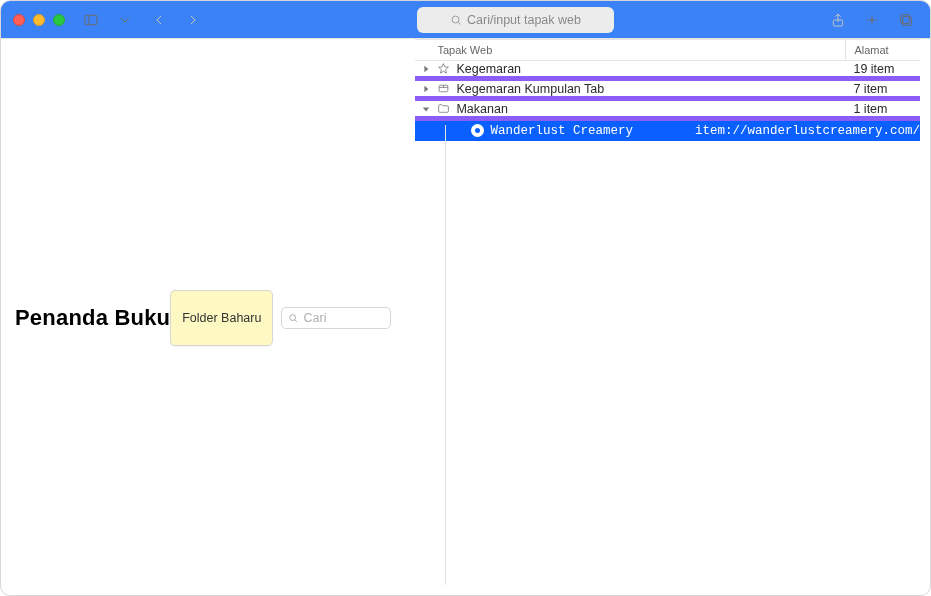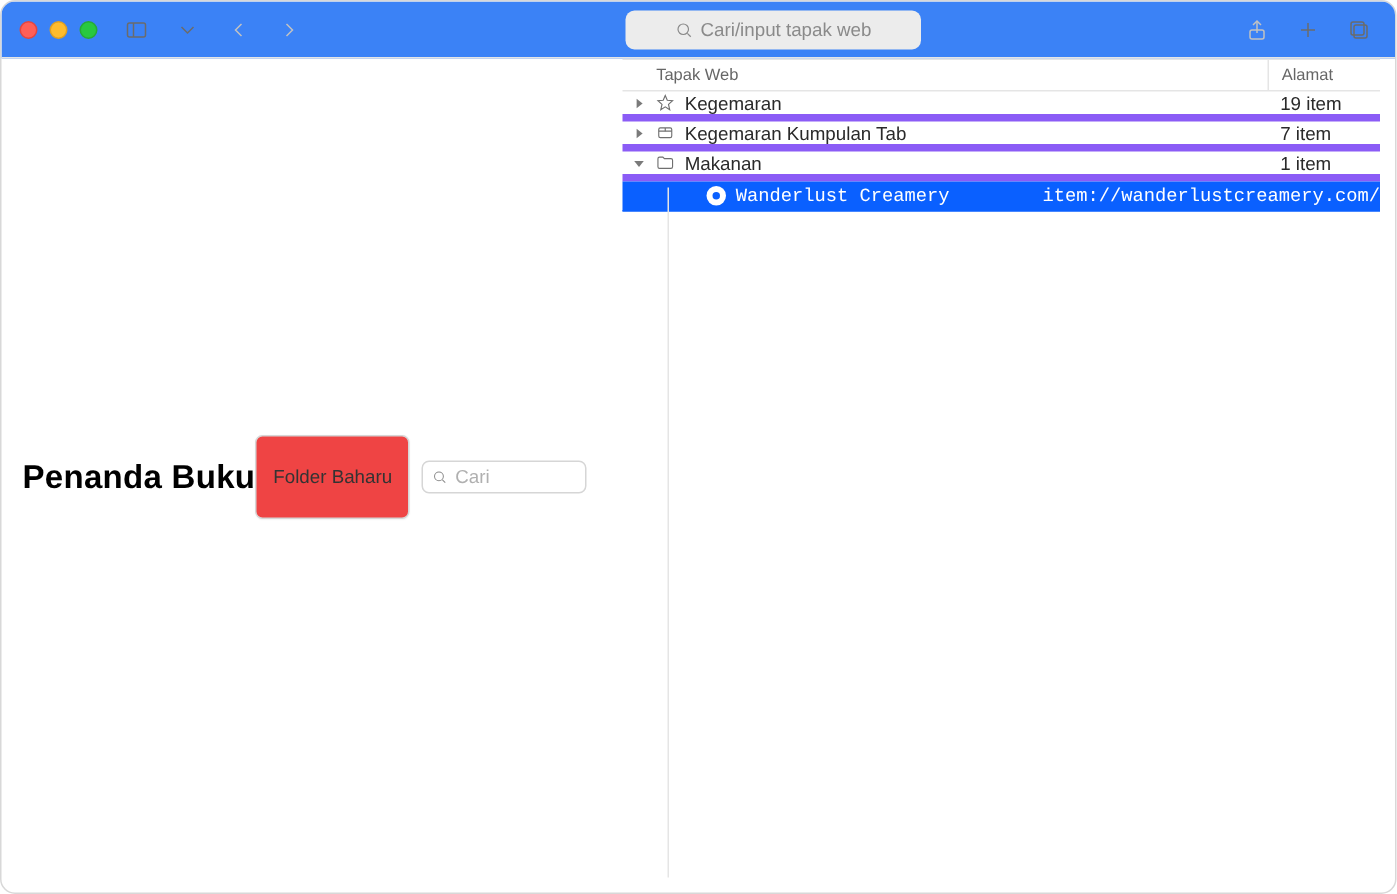--- a/index.html
+++ b/index.html
@@ -72,21 +72,21 @@
     font-size: 22px;
     font-weight: 700;
     letter-spacing: 0.2px;
   }
   .header-right { display:flex; align-items:center; gap:8px;}
   .pill-btn {
     font-size: 12.5px;
     padding: 20px 11px;
     border: 1px solid #d6d6d6;
     border-radius: 5px;
-    background: #ef4444;
+    background: #fef9c3;
     color: #333;
     box-shadow: 0 0.5px 1px rgba(0,0,0,0.05);
   }
   .search-box {
     display:flex; align-items:center;
     border: 1px solid #d6d6d6;
     border-radius: 5px;
     padding: 3px 6px;
     gap:5px;
     width: 110px;

